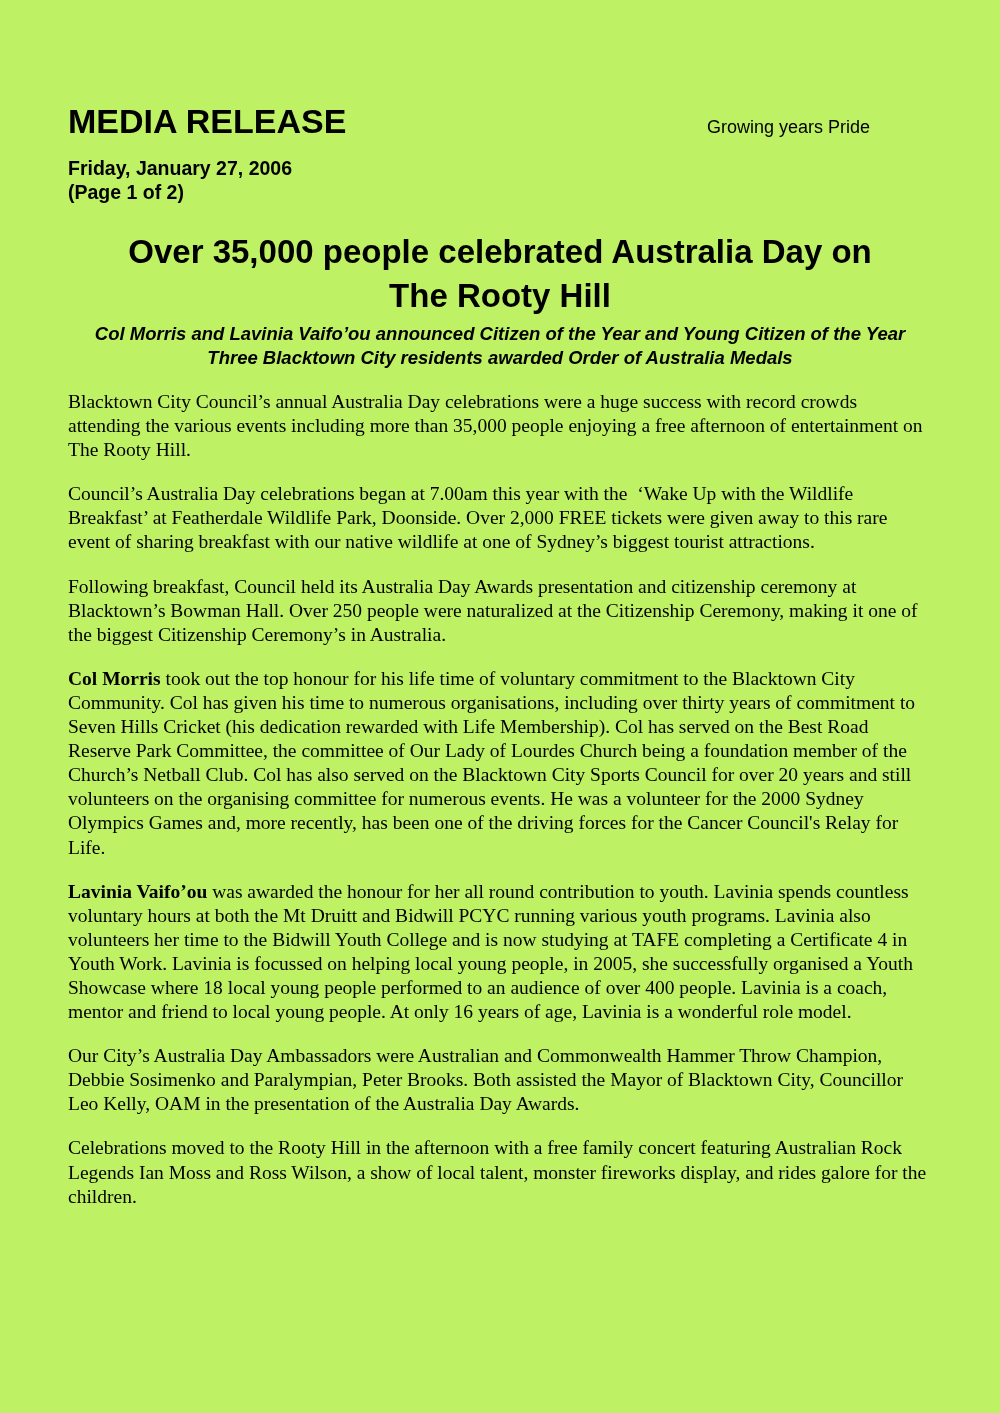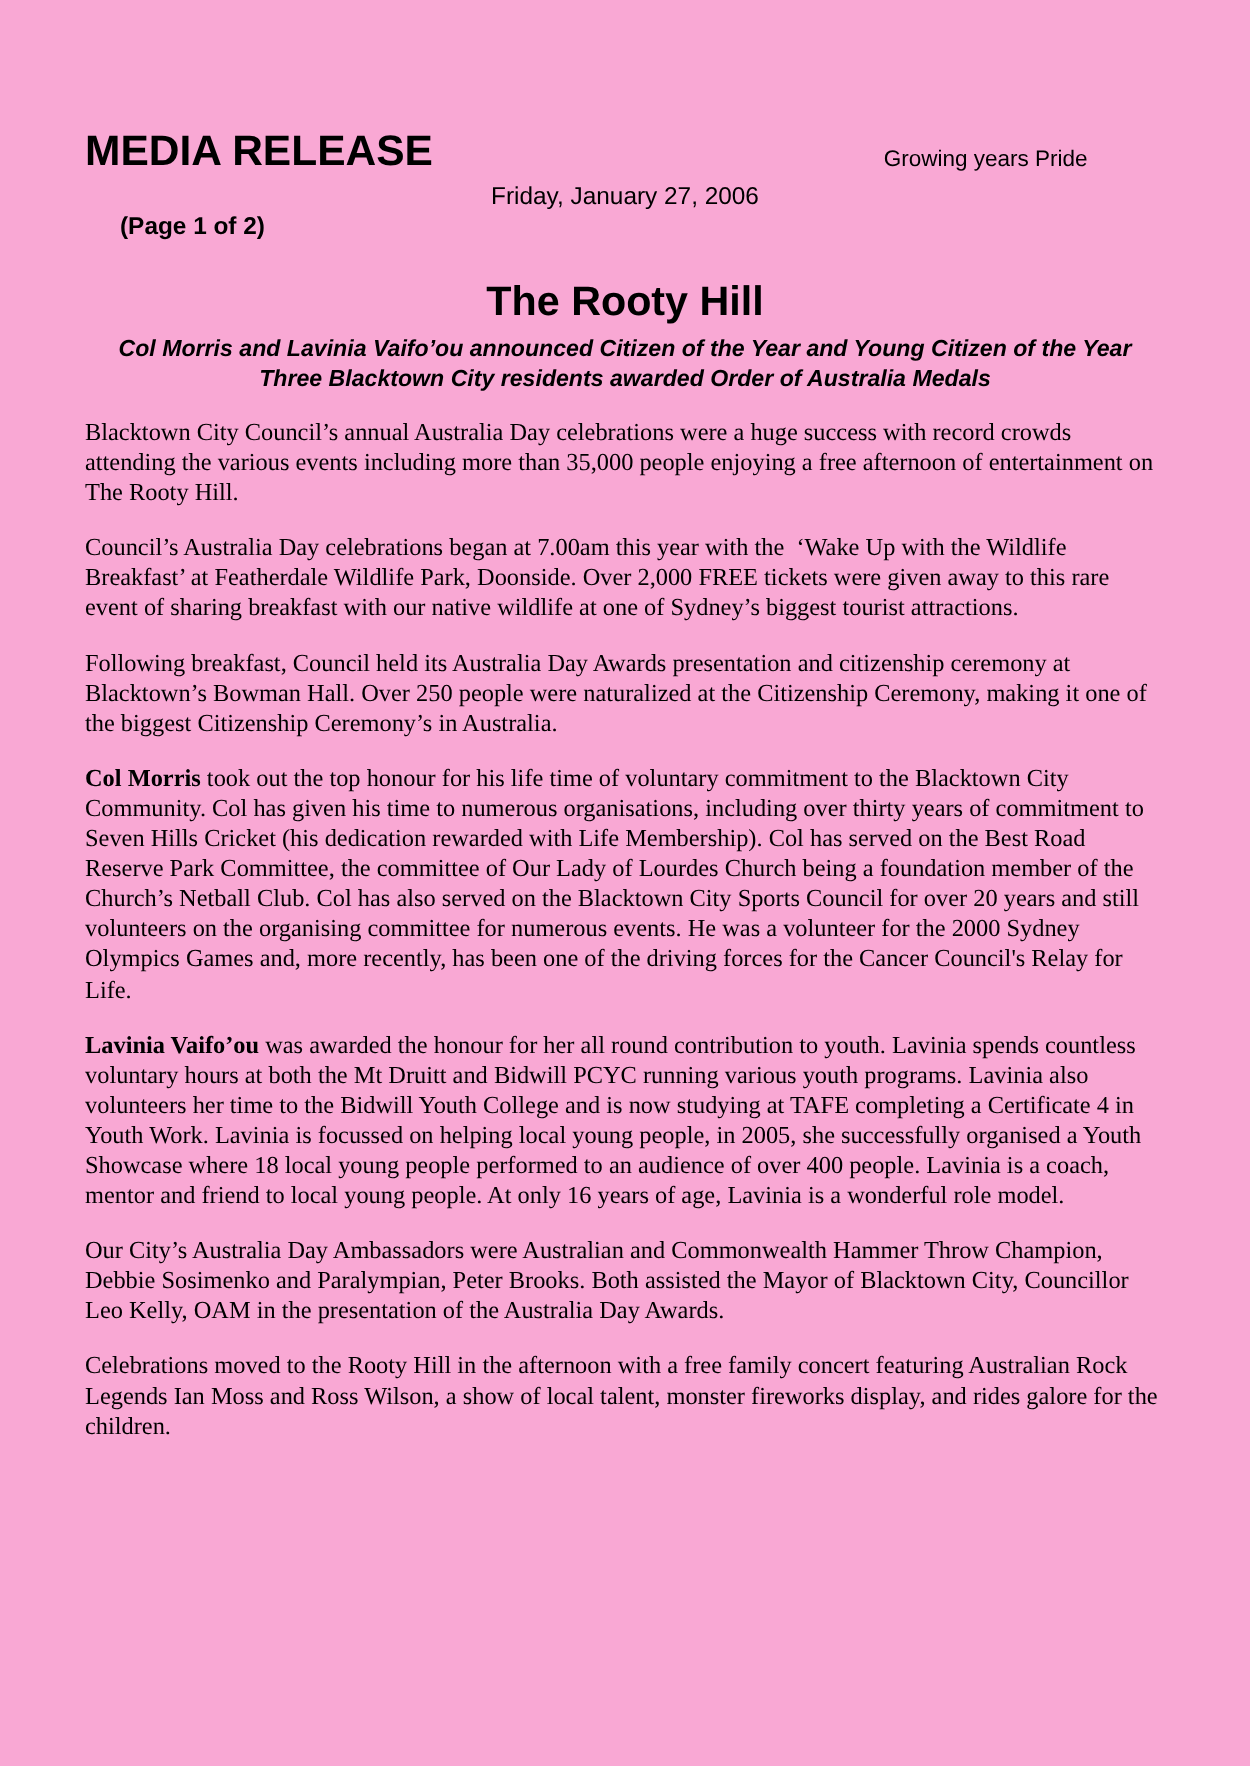--- a/index.html
+++ b/index.html
@@ -1,21 +1,21 @@
 <!DOCTYPE html>
 <html><head>
 <meta charset="utf-8">
 <style>
   * { margin: 0; padding: 0; box-sizing: border-box; }
   html, body { background: #ffffff; }
   .page {
     position: relative;
     width: 1000px;
     height: 1413px;
-    background: #f9a8d4;
+    background: #bef264;
     color: #000000;
     font-family: "Liberation Sans", "DejaVu Sans", sans-serif;
     overflow: hidden;
   }
   .content {
     position: absolute;
     left: 68px;
     right: 68px;
     top: 0;
   }
@@ -34,32 +34,30 @@
     white-space: nowrap;
   }
   .tagline {
     font-size: 18px;
     font-weight: normal;
     line-height: 30px;
     margin-right: 62px;
     white-space: nowrap;
   }
   .date-line {
-    margin-top: 3px;
-    text-align: center;
+    margin-top: 14px;
     font-size: 19.5px;
-    font-weight: normal;
+    font-weight: bold;
     line-height: 24px;
   }
   .page-indicator {
     margin-top: 0px;
     font-size: 19.5px;
     font-weight: bold;
     line-height: 24px;
-    margin-left: 28px;
   }
   .title {
     margin-top: 26px;
     text-align: center;
     font-size: 33px;
     font-weight: bold;
     line-height: 44px;
   }
   .subtitle {
     margin-top: 4px;
@@ -89,20 +87,21 @@
     <div class="header-row">
       <div class="media-release">MEDIA RELEASE</div>
       <div class="tagline">Growing years Pride</div>
     </div>
 
     <div class="date-line">Friday, January 27, 2006</div>
 
     <div class="page-indicator">(Page 1 of 2)</div>
 
     <div class="title">
+      <div>Over 35,000 people celebrated Australia Day on</div>
       <div>The Rooty Hill</div>
     </div>
 
     <div class="subtitle">
       <div>Col Morris and Lavinia Vaifo’ou announced Citizen of the Year and Young Citizen of the Year</div>
       <div>Three Blacktown City residents awarded Order of Australia Medals</div>
     </div>
 
     <div class="body-text">
       <p><span>Blacktown City Council’s annual Australia Day celebrations were a huge success with record crowds attending the various events including more than 35,000 people enjoying a free afternoon of entertainment on The Rooty Hill.</span></p>

